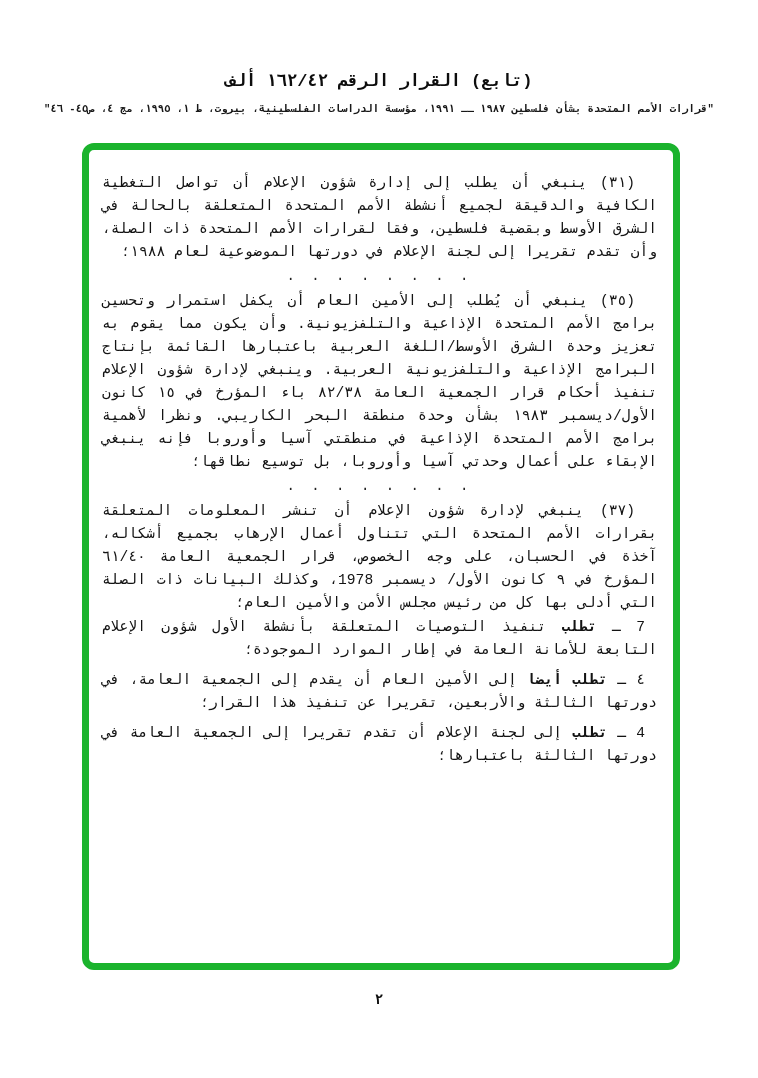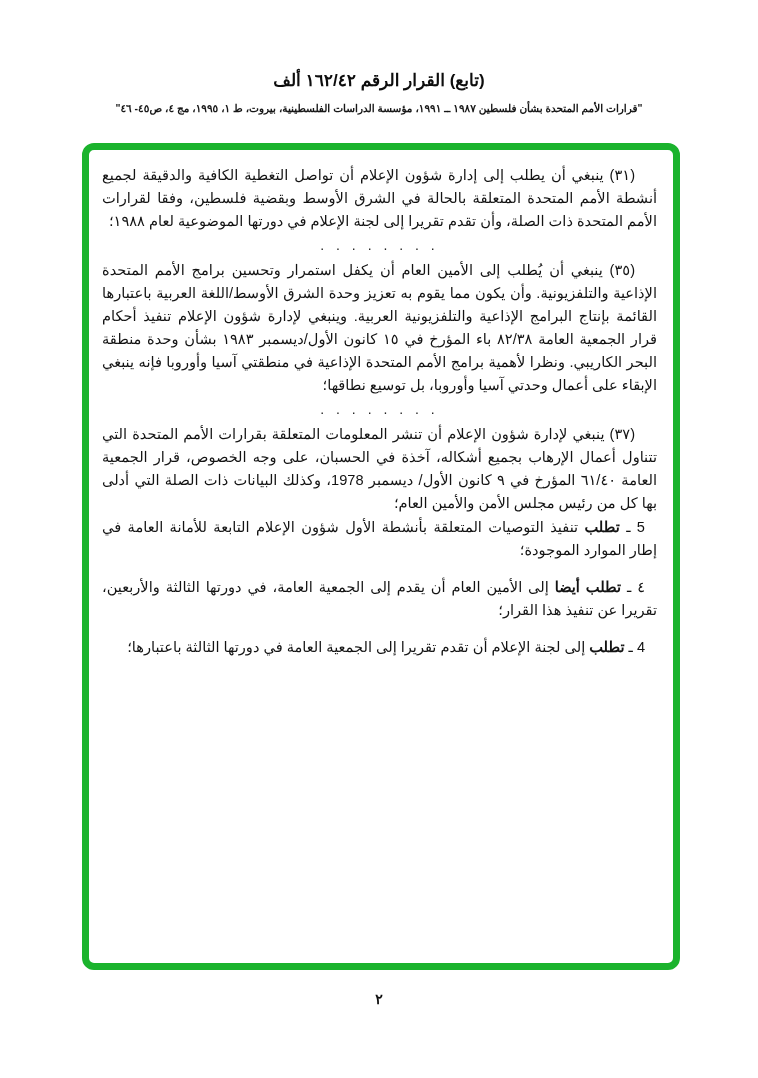--- a/index.html
+++ b/index.html
@@ -1,21 +1,21 @@
 <!DOCTYPE html>
 <html lang="ar"><head>
 <meta charset="utf-8">
 <style>
   html, body { margin: 0; padding: 0; background: #ffffff; }
   .sheet {
     position: relative;
     width: 758px;
     height: 1016px;
     background: #ffffff;
-    font-family: Liberation Sans, sans-serif;
+    font-family: Liberation Mono, monospace;
     color: #111111;
     overflow: hidden;
   }
   .doc-title {
     position: absolute;
     top: 70px; left: 0; right: 0;
     text-align: center;
     direction: rtl;
     font-weight: bold;
     font-size: 17px;
@@ -30,21 +30,21 @@
     font-size: 10.5px;
     color: #171717;
   }
   .content-frame {
     position: absolute;
     left: 82px; top: 143px;
     box-sizing: border-box;
     width: 598px; height: 827px;
     border: 7px solid #1bb32d;
     border-radius: 12px;
-    padding: 14px 16px 0 13px;
+    padding: 22px 16px 0 13px;
     direction: rtl;
     background: #ffffff;
   }
   .body-text p {
     margin: 0 0 1px 0;
     font-size: 14.6px;
     line-height: 23px;
     text-align: justify;
     color: #131313;
   }
@@ -52,21 +52,21 @@
   .sep {
     text-align: center;
     font-size: 14px;
     letter-spacing: 4px;
     line-height: 23px;
     margin: 1px 0 2px 0;
     color: #222;
   }
   p.item { text-indent: 12px; }
   p.item b { font-weight: bold; }
-  p.gap-before { margin-top: 14px; }
+  p.gap-before { margin-top: 7px; }
   .page-number {
     position: absolute;
     top: 991px; left: 0; right: 0;
     text-align: center;
     font-weight: bold;
     font-size: 14px;
     color: #0d0d0d;
   }
 </style>
 </head>
@@ -85,21 +85,21 @@
 
       <div class="sep">. . . . . . . .</div>
 
       <p class="para">(٣٥) ينبغي أن يُطلب إلى الأمين العام أن يكفل استمرار وتحسين برامج الأمم المتحدة الإذاعية والتلفزيونية. وأن يكون مما يقوم به تعزيز وحدة الشرق الأوسط/اللغة العربية باعتبارها القائمة بإنتاج البرامج الإذاعية والتلفزيونية العربية. وينبغي لإدارة شؤون الإعلام تنفيذ أحكام قرار الجمعية العامة ٨٢/٣٨ باء المؤرخ في ١٥ كانون الأول/ديسمبر ١٩٨٣ بشأن وحدة منطقة البحر الكاريبي. ونظرا لأهمية برامج الأمم المتحدة الإذاعية في منطقتي آسيا وأوروبا فإنه ينبغي الإبقاء على أعمال وحدتي آسيا وأوروبا، بل توسيع نطاقها؛</p>
 
       <div class="sep">. . . . . . . .</div>
 
       <p class="para">(٣٧) ينبغي لإدارة شؤون الإعلام أن تنشر المعلومات المتعلقة بقرارات الأمم المتحدة التي تتناول أعمال الإرهاب بجميع أشكاله، آخذة في الحسبان، على وجه الخصوص، قرار الجمعية العامة ٦١/٤٠ المؤرخ في ٩ كانون الأول/ ديسمبر 1978، وكذلك البيانات ذات الصلة التي أدلى بها كل من رئيس مجلس الأمن والأمين العام؛</p>
 
       <p class="item">
-        <span>5 ـ</span>
+        <span>7 ـ</span>
         <b>تطلب</b>
         <span>تنفيذ التوصيات المتعلقة بأنشطة الأول شؤون الإعلام التابعة للأمانة العامة في إطار الموارد الموجودة؛</span>
       </p>
 
 
       <p class="item gap-before">
         <span>٤ ـ</span>
         <b>تطلب أيضا</b>
         <span>إلى الأمين العام أن يقدم إلى الجمعية العامة، في دورتها الثالثة والأربعين، تقريرا عن تنفيذ هذا القرار؛</span>
       </p>

